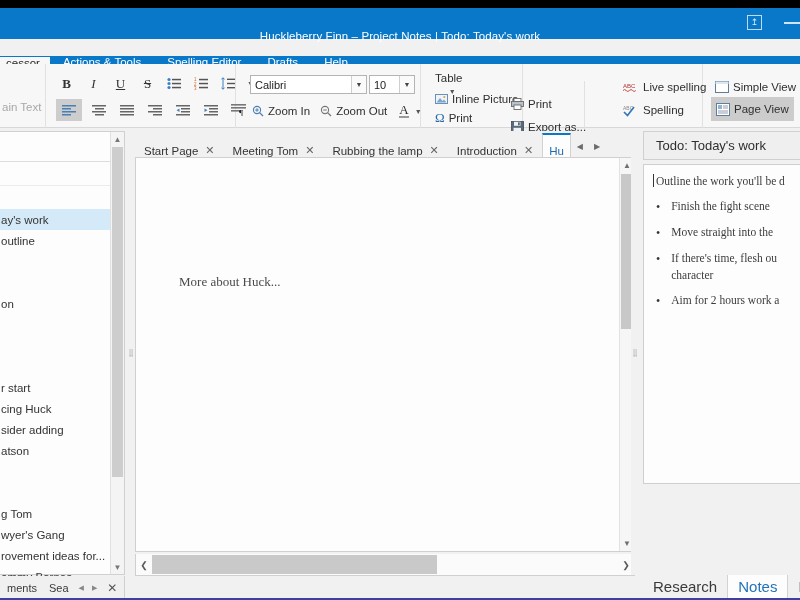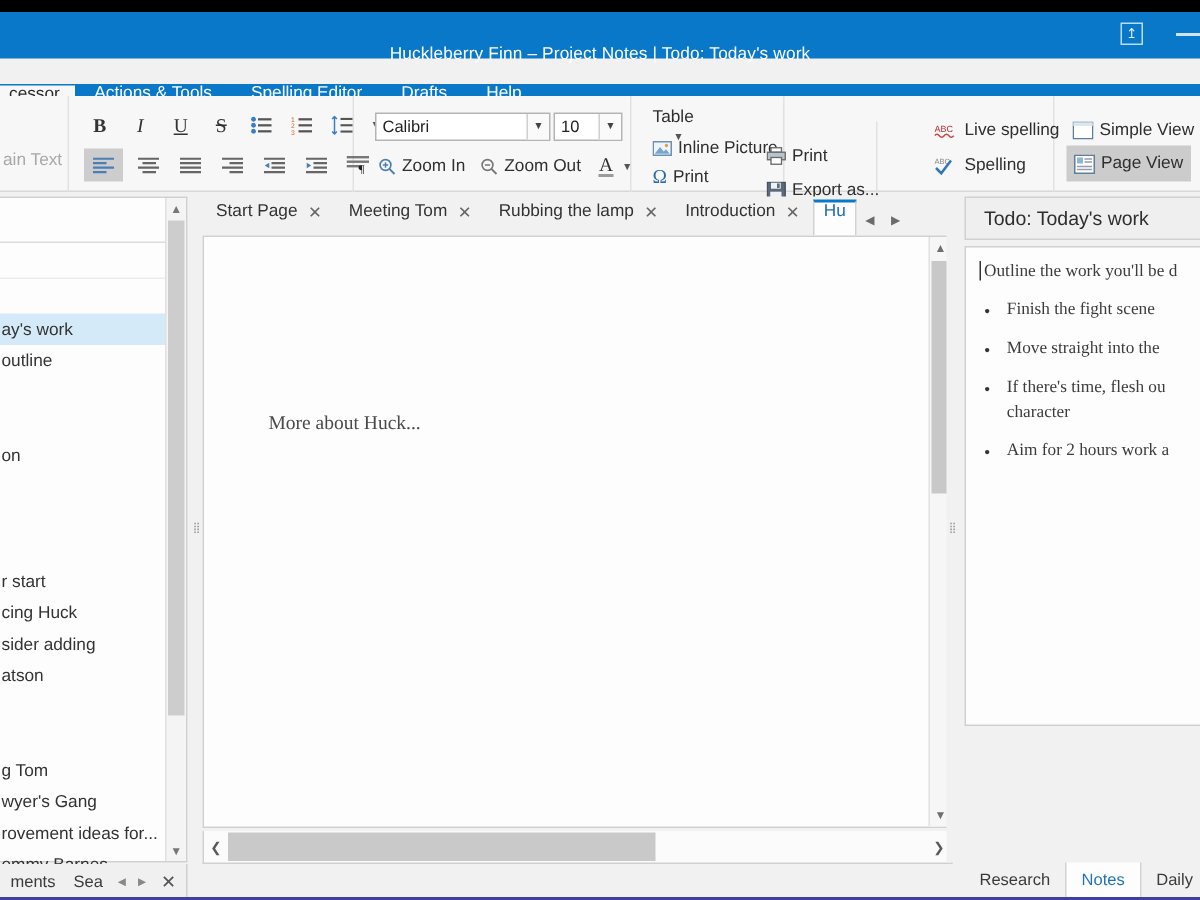--- a/index.html
+++ b/index.html
@@ -183,21 +183,21 @@
   
   .editor {
     position: absolute; left: 135px; top: 131px;
     width: 500px; height: 445px;
   }
   .tabstrip {
     height: 26px; display: flex; align-items: flex-end;
     background: #f1f1f1;
   }
   .dtab {
-    height: 22px; display: flex; align-items: flex-start; gap: 7px;
+    height: 22px; display: flex; align-items: flex-end; gap: 7px;
     padding: 0 9px; font-size: 11.5px; color: #333;
     white-space: nowrap; cursor: default;
   }
   .dtab .xc { font-size: 11px; color: #666; }
   .dtab.active {
     background: #fdfdfd; color: #1f6bb0;
     border: 1px solid #d2d2d2; border-bottom: none;
     border-top: 2px solid #0a78c8;
     height: 24px; padding: 0 6px;
   }
@@ -284,21 +284,21 @@
 
   .ins-tabs {
     position: absolute; left: 643px; top: 575px;
     width: 185px; height: 25px;
     display: flex; align-items: stretch;
     background: #f1f1f1;
     border-bottom: 2px solid #3f3fa0;
   }
   .itab {
     display: flex; align-items: center; padding: 0 10px;
-    font-size: 11px; color: #3a3a3a; cursor: default;
+    font-size: 15px; color: #3a3a3a; cursor: default;
   }
   .itab.active {
     background: #fdfdfd; color: #2272b8;
     border-left: 1px solid #d2d2d2; border-right: 1px solid #d2d2d2;
   }
 
   .bottom-strip {
     position: absolute; left: 0; top: 598px;
     width: 800px; height: 2px; background: #3f3fa0;
   }

